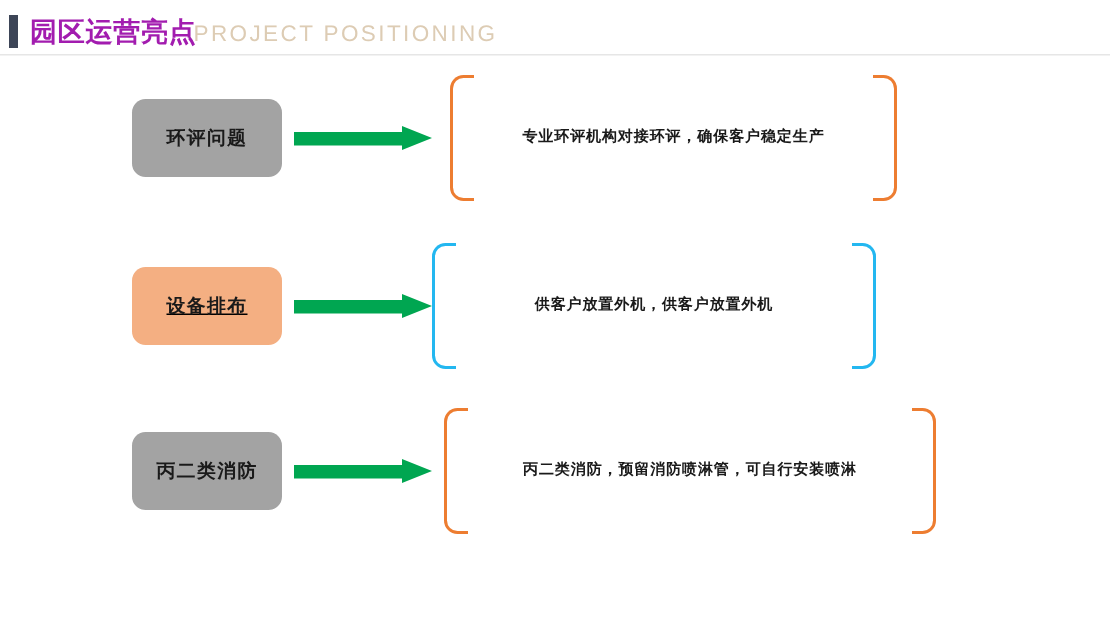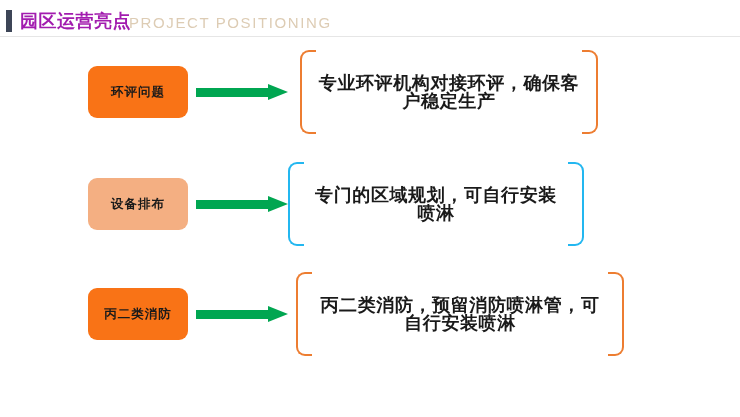--- a/index.html
+++ b/index.html
@@ -86,22 +86,22 @@
     justify-content: center;
     box-sizing: border-box;
   }
   .label-box span {
     font-size: 12.5px;
     font-weight: bold;
     color: #1a1a1a;
     letter-spacing: 1px;
     font-family: "DejaVu Serif", "Liberation Serif", serif;
   }
-  .box-blue  { background: #f97316; }
-  .box-peach { background: #F4AF82; }
+  .box-blue  { background: #a3a3a3; }
+  .box-peach { background: #F4AF82; text-decoration: underline; }
 
   
   .arrow {
     position: absolute;
     top: 36px;
     left: 196px;
     width: 92px;
     height: 17px;
   }
   .arrow-shaft {
@@ -160,21 +160,21 @@
     left: 18px;
     right: 18px;
     top: 0;
     height: 84px;
     display: flex;
     align-items: center;
     justify-content: center;
     text-align: center;
   }
   .bracket-text span {
-    font-size: 18px;
+    font-size: 10px;
     font-weight: bold;
     color: #1a1a1a;
     letter-spacing: 0.6px;
     font-family: Liberation Serif, serif;
     line-height: 18px;
   }
   .br-orange { border-color: #ED7D31; }
   .br-cyan   { border-color: #23B7F0; }
 
   .b1 { left: 300px; width: 298px; }
@@ -213,21 +213,21 @@
     <span>设备排布</span>
   </div>
   <div class="arrow">
     <div class="arrow-shaft"></div>
     <div class="arrow-head"></div>
   </div>
   <div class="bracket b2 br-cyan">
     <div class="bracket-left br-cyan"></div>
     <div class="bracket-right br-cyan"></div>
     <div class="bracket-text">
-      <span>专门的区域规划，可自行安装喷淋</span>
+      <span>供客户放置外机，供客户放置外机</span>
     </div>
   </div>
 </div>
 
 <div class="row row-3">
   <div class="label-box box-blue">
     <span>丙二类消防</span>
   </div>
   <div class="arrow">
     <div class="arrow-shaft"></div>

